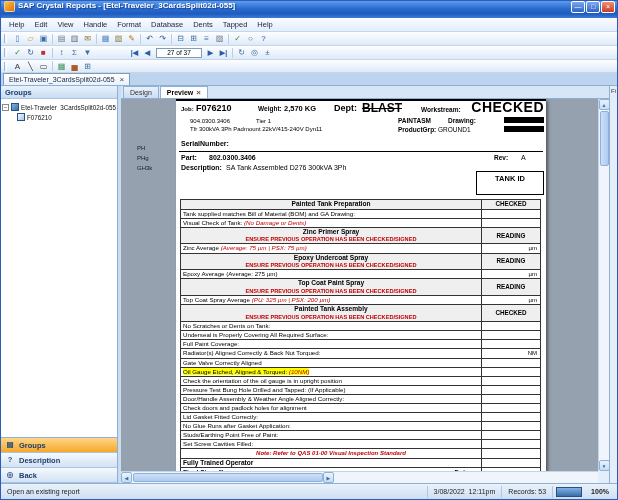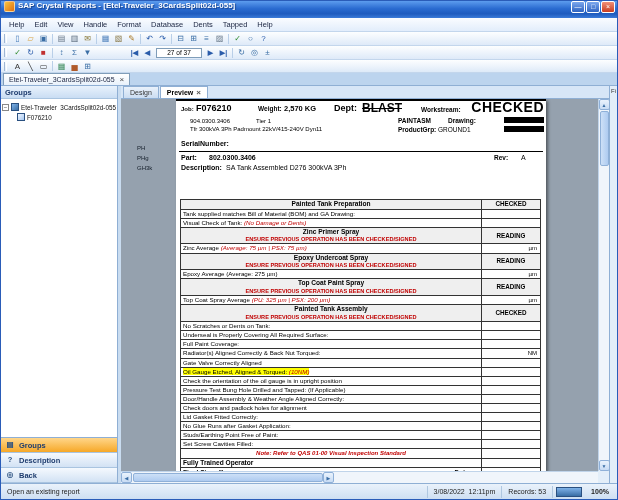--- a/index.html
+++ b/index.html
@@ -285,20 +285,21 @@
             <span class="ph pg-v">GROUND1</span>
             <span class="bbox b2"></span>
             <span class="ph ser-l">SerialNumber:</span>
             <span class="hrline"></span>
             <span class="ph part-l">Part:</span>
             <span class="ph part-v">802.0300.3406</span>
             <span class="ph rev-l">Rev:</span>
             <span class="ph rev-v">A</span>
             <span class="ph desc-l">Description:</span>
             <span class="ph desc-v">SA Tank Assembled D276 300kVA 3Ph</span>
+            <div class="tankid">TANK ID</div>
           </div>
           <div class="cl-table" id="clTable">
               <div class="tr section">
                 <div class="td-l">
                   <div class="sec-title">Painted Tank Preparation</div>
                 </div>
                 <div class="td-r status">CHECKED</div>
               </div>
               <div class="tr item">
                 <div class="td-l"><span><span>Tank supplied matches Bill of Material (BOM) and GA Drawing:</span></span></div>

